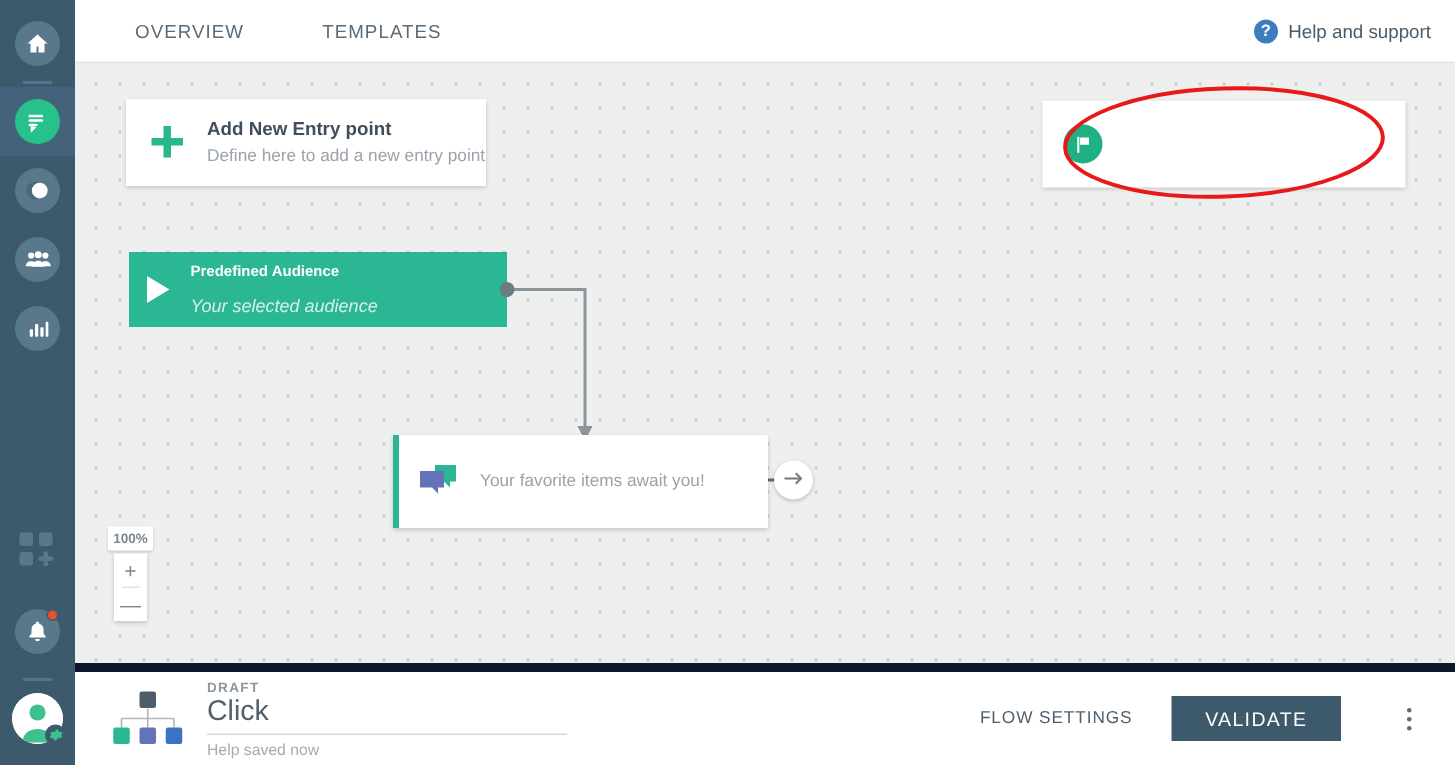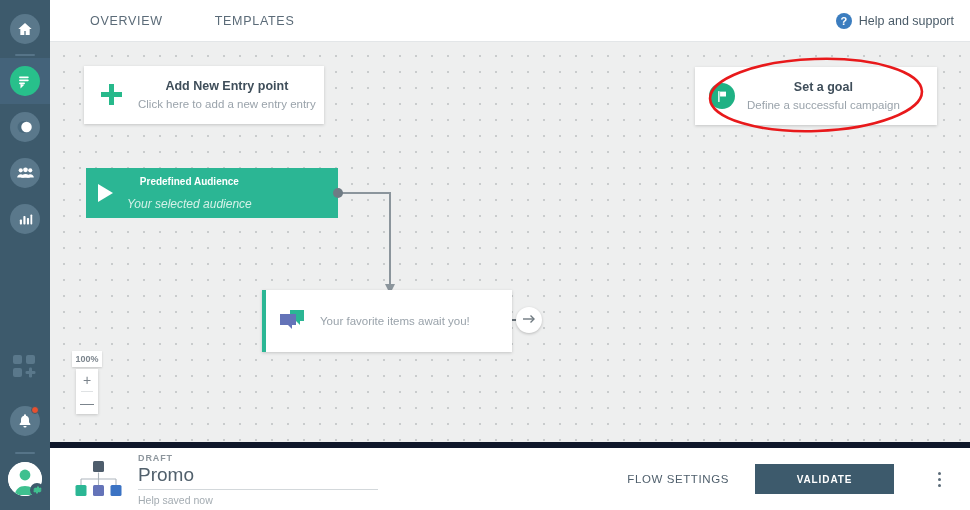--- a/index.html
+++ b/index.html
@@ -74,21 +74,20 @@
   }
 
   
   .canvas {
     position: absolute; left: 50px; top: 42px; right: 0; bottom: 68px;
     background-color: #eeefef;
     background-image: radial-gradient(#c9cccd 1px, transparent 1.1px);
     background-size: 16px 16px;
     background-position: 6px 6px;
     overflow: hidden;
-    text-align: center;
   }
 
   .card {
     position: absolute;
     background: #ffffff;
     box-shadow: 0 1px 3px rgba(0,0,0,0.18);
     display: flex; align-items: center;
     cursor: pointer;
   }
   .card-title { font-size: 12.5px; font-weight: bold; color: #3f4e5a; line-height: 1.35; }
@@ -186,21 +185,21 @@
   .saved { font-size: 10.5px; color: #a4acb2; margin-top: 4px; }
   .bottom-actions {
     margin-left: auto; display: flex; align-items: center; gap: 0;
   }
   .flow-settings {
     font-size: 11.5px; letter-spacing: 0.6px; color: #4f5f6c; cursor: pointer;
     margin-right: 26px;
   }
   .validate-btn {
     background: #3d5a6c; color: #ffffff; border: none;
-    width: 139px; height: 30px; font-size: 10px; font-weight: bold;
+    width: 113px; height: 30px; font-size: 13px; font-weight: normal;
     letter-spacing: 0.9px; cursor: pointer;
     font-family: "Liberation Sans", sans-serif;
   }
   .kebab {
     width: 38px; height: 40px; display: flex; flex-direction: column;
     align-items: center; justify-content: center; gap: 3px; cursor: pointer;
     margin-left: 26px; margin-right: 12px;
   }
   .kebab span { width: 3px; height: 3px; border-radius: 50%; background: #5b6b78; display: block; }
 </style>
@@ -328,34 +327,30 @@
 
     <svg class="annot" width="920" height="400">
       <path d="M462 278 L466 278" fill="none" stroke="#8b959c" stroke-width="2"></path>
       <path d="M450 278 L468 278" fill="none" stroke="#5d676e" stroke-width="1.6"></path>
     </svg>
 
     <div class="card" id="entry-card">
       <span class="plus-icon"></span>
       <span>
         <div class="card-title">Add New Entry point</div>
-        <div class="card-sub">Click here to add a new entry entry</div>
+        <div class="card-sub">Define here to add a new entry point</div>
       </span>
     </div>
 
     <div class="card" id="goal-card">
       <span class="flag-circle">
         <svg width="13" height="13" viewBox="0 0 24 24" fill="#ffffff">
           <rect x="4" y="2" width="2.6" height="20" rx="1"></rect>
           <path d="M7.5 3h11v9h-11z"></path>
         </svg>
-      </span>
-      <span>
-        <div class="card-title">Set a goal</div>
-        <div class="card-sub">Define a successful campaign</div>
       </span>
     </div>
 
     <svg class="annot" width="920" height="400">
       <ellipse cx="766" cy="53" rx="106" ry="36" fill="none" stroke="#e8191b" stroke-width="2.6" transform="rotate(-2 766 53)"></ellipse>
     </svg>
 
     <div id="audience-block">
       <span class="play-tri"></span>
       <span>
@@ -401,21 +396,21 @@
         <rect x="21" y="2" width="11" height="11" rx="1.5" fill="#4e5d6c"></rect>
         <path d="M26.5 13.5 V20 M9 20 H44 M9 20 V26 M26.5 20 V26 M44 20 V26" fill="none" stroke="#aeb6bd" stroke-width="1.1"></path>
         <rect x="3.5" y="26" width="11" height="11" rx="1.5" fill="#2bb694"></rect>
         <rect x="21" y="26" width="11" height="11" rx="1.5" fill="#6473b8"></rect>
         <rect x="38.5" y="26" width="11" height="11" rx="1.5" fill="#3b73c4"></rect>
       </svg>
     </span>
 
     <div class="flow-meta">
       <div class="draft-label">DRAFT</div>
-      <div class="flow-name" placeholder="Flow name">Promo</div>
+      <div class="flow-name" placeholder="Flow name">Click</div>
       <div class="saved">Help saved now</div>
     </div>
 
     <div class="bottom-actions">
       <div class="flow-settings">FLOW SETTINGS</div>
       <button class="validate-btn">VALIDATE</button>
       <div class="kebab">
         <span></span>
           <span></span>
           <span></span>

